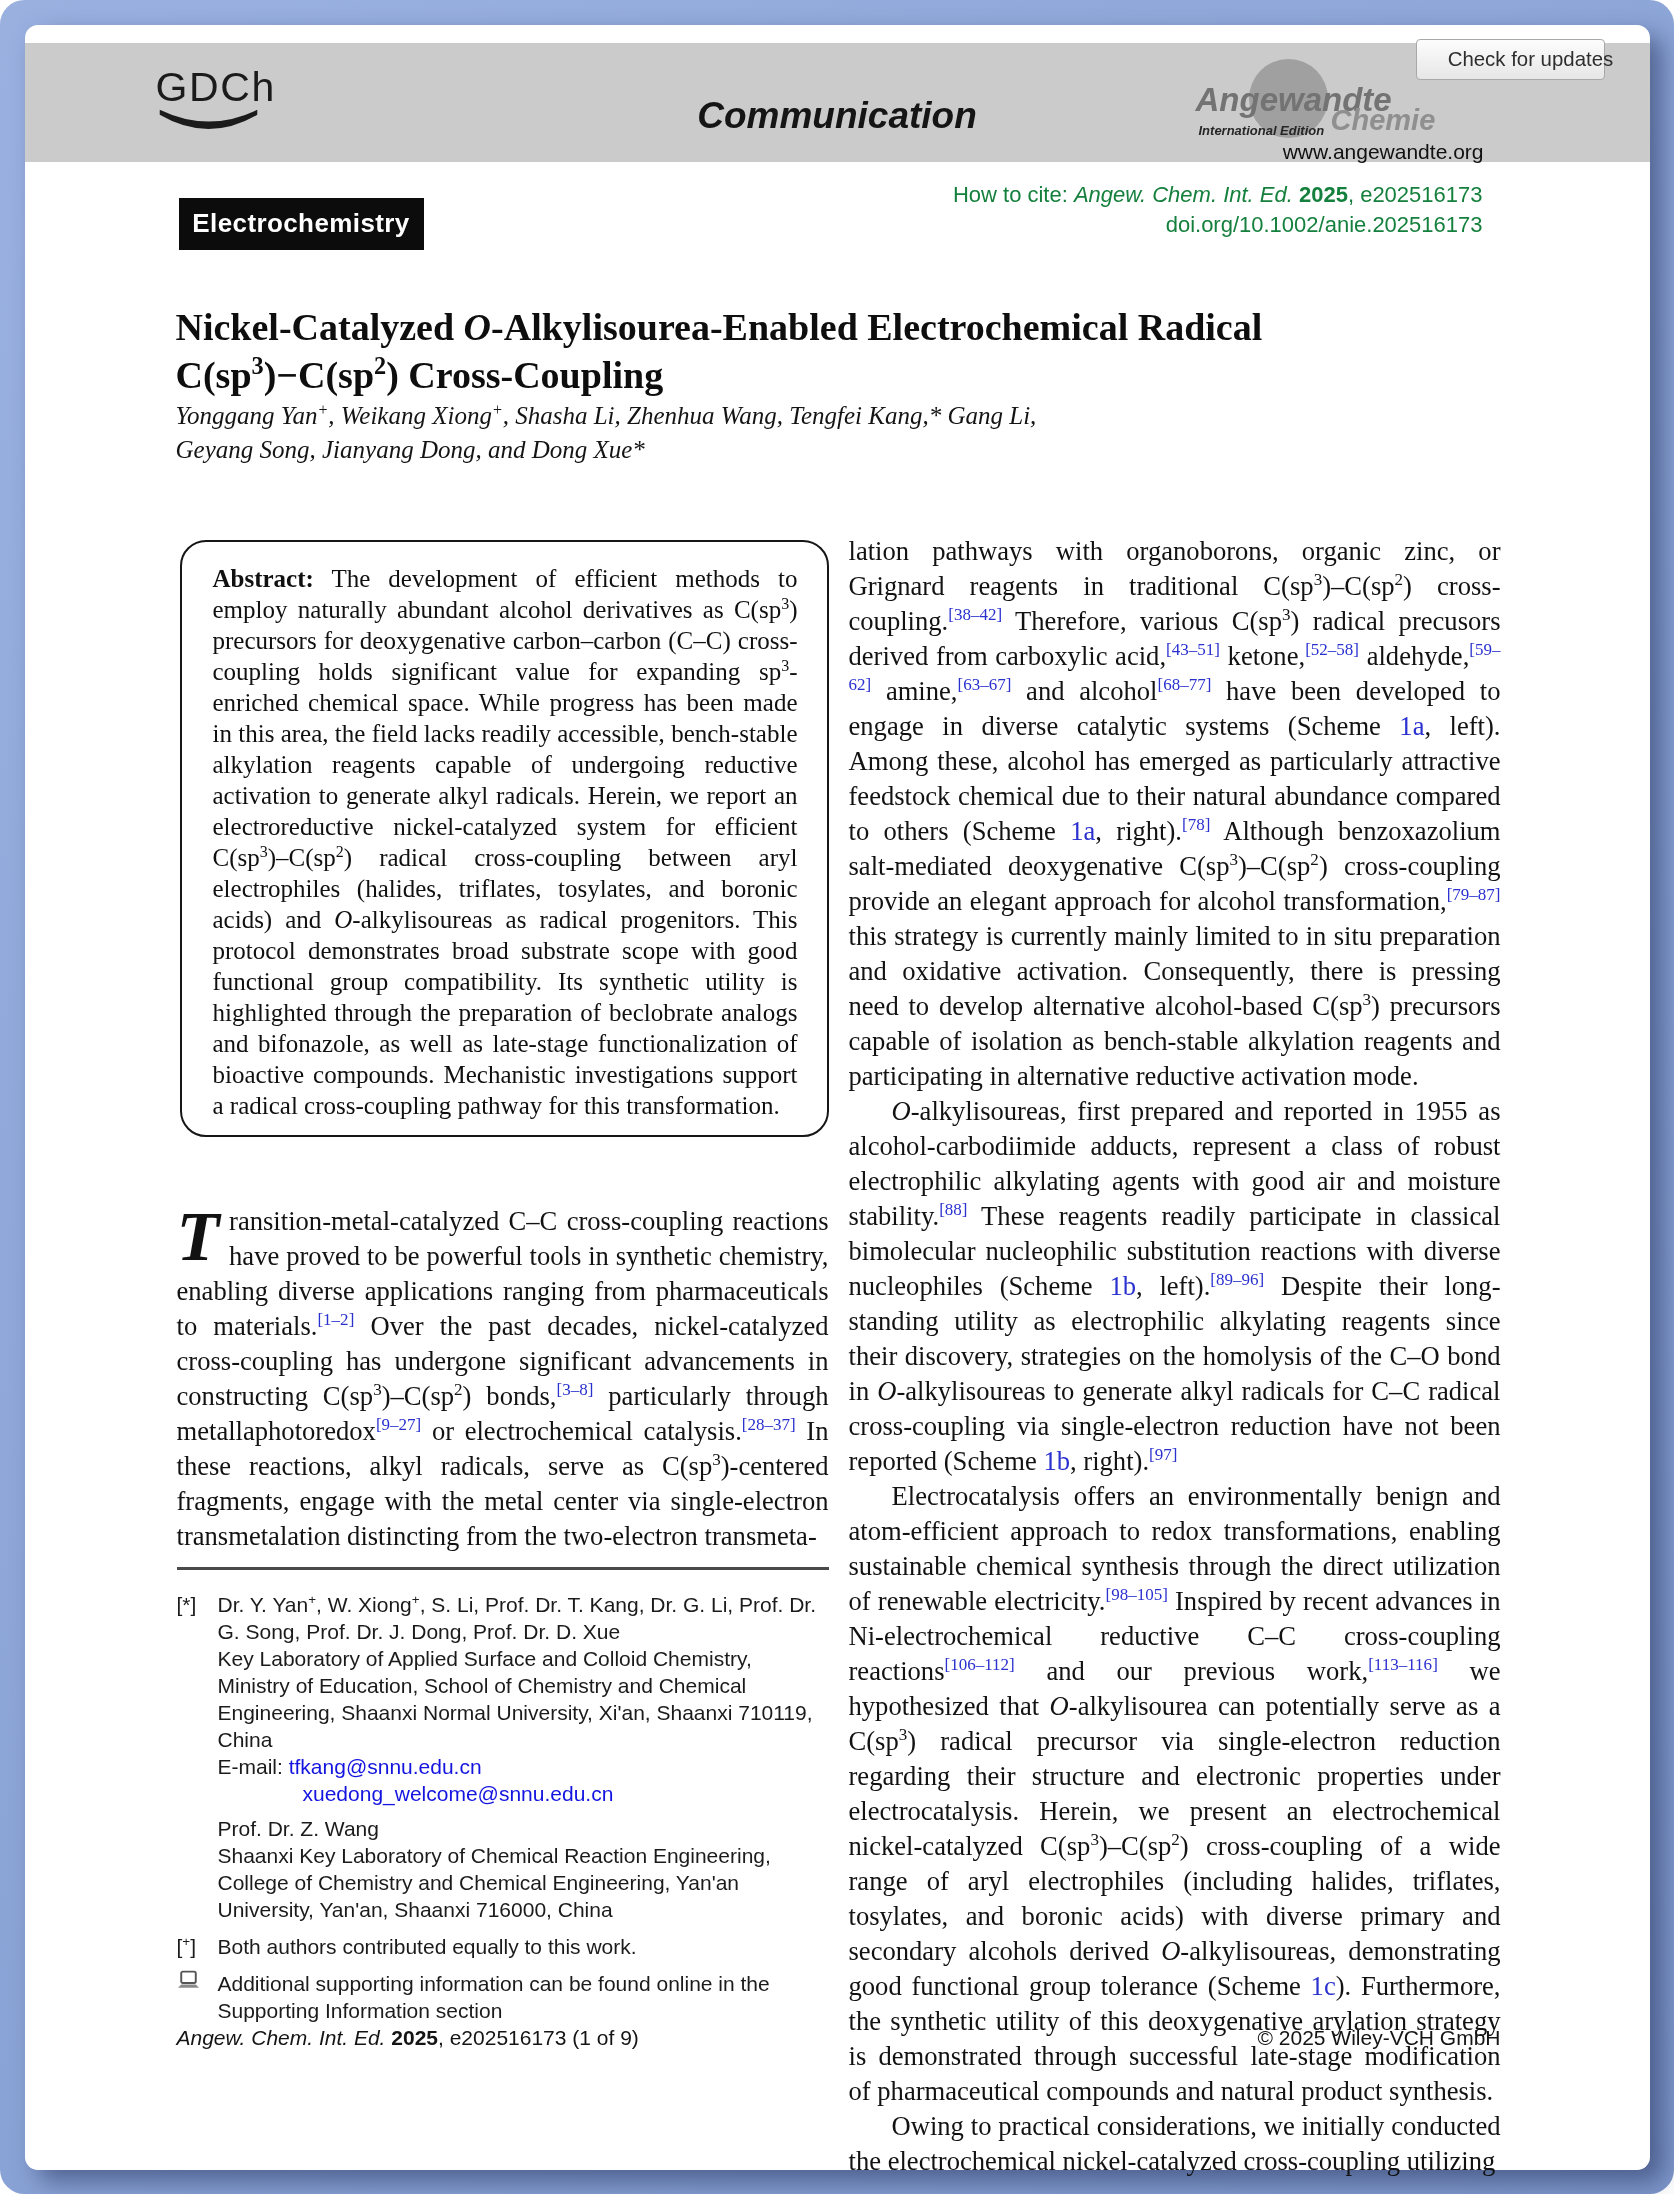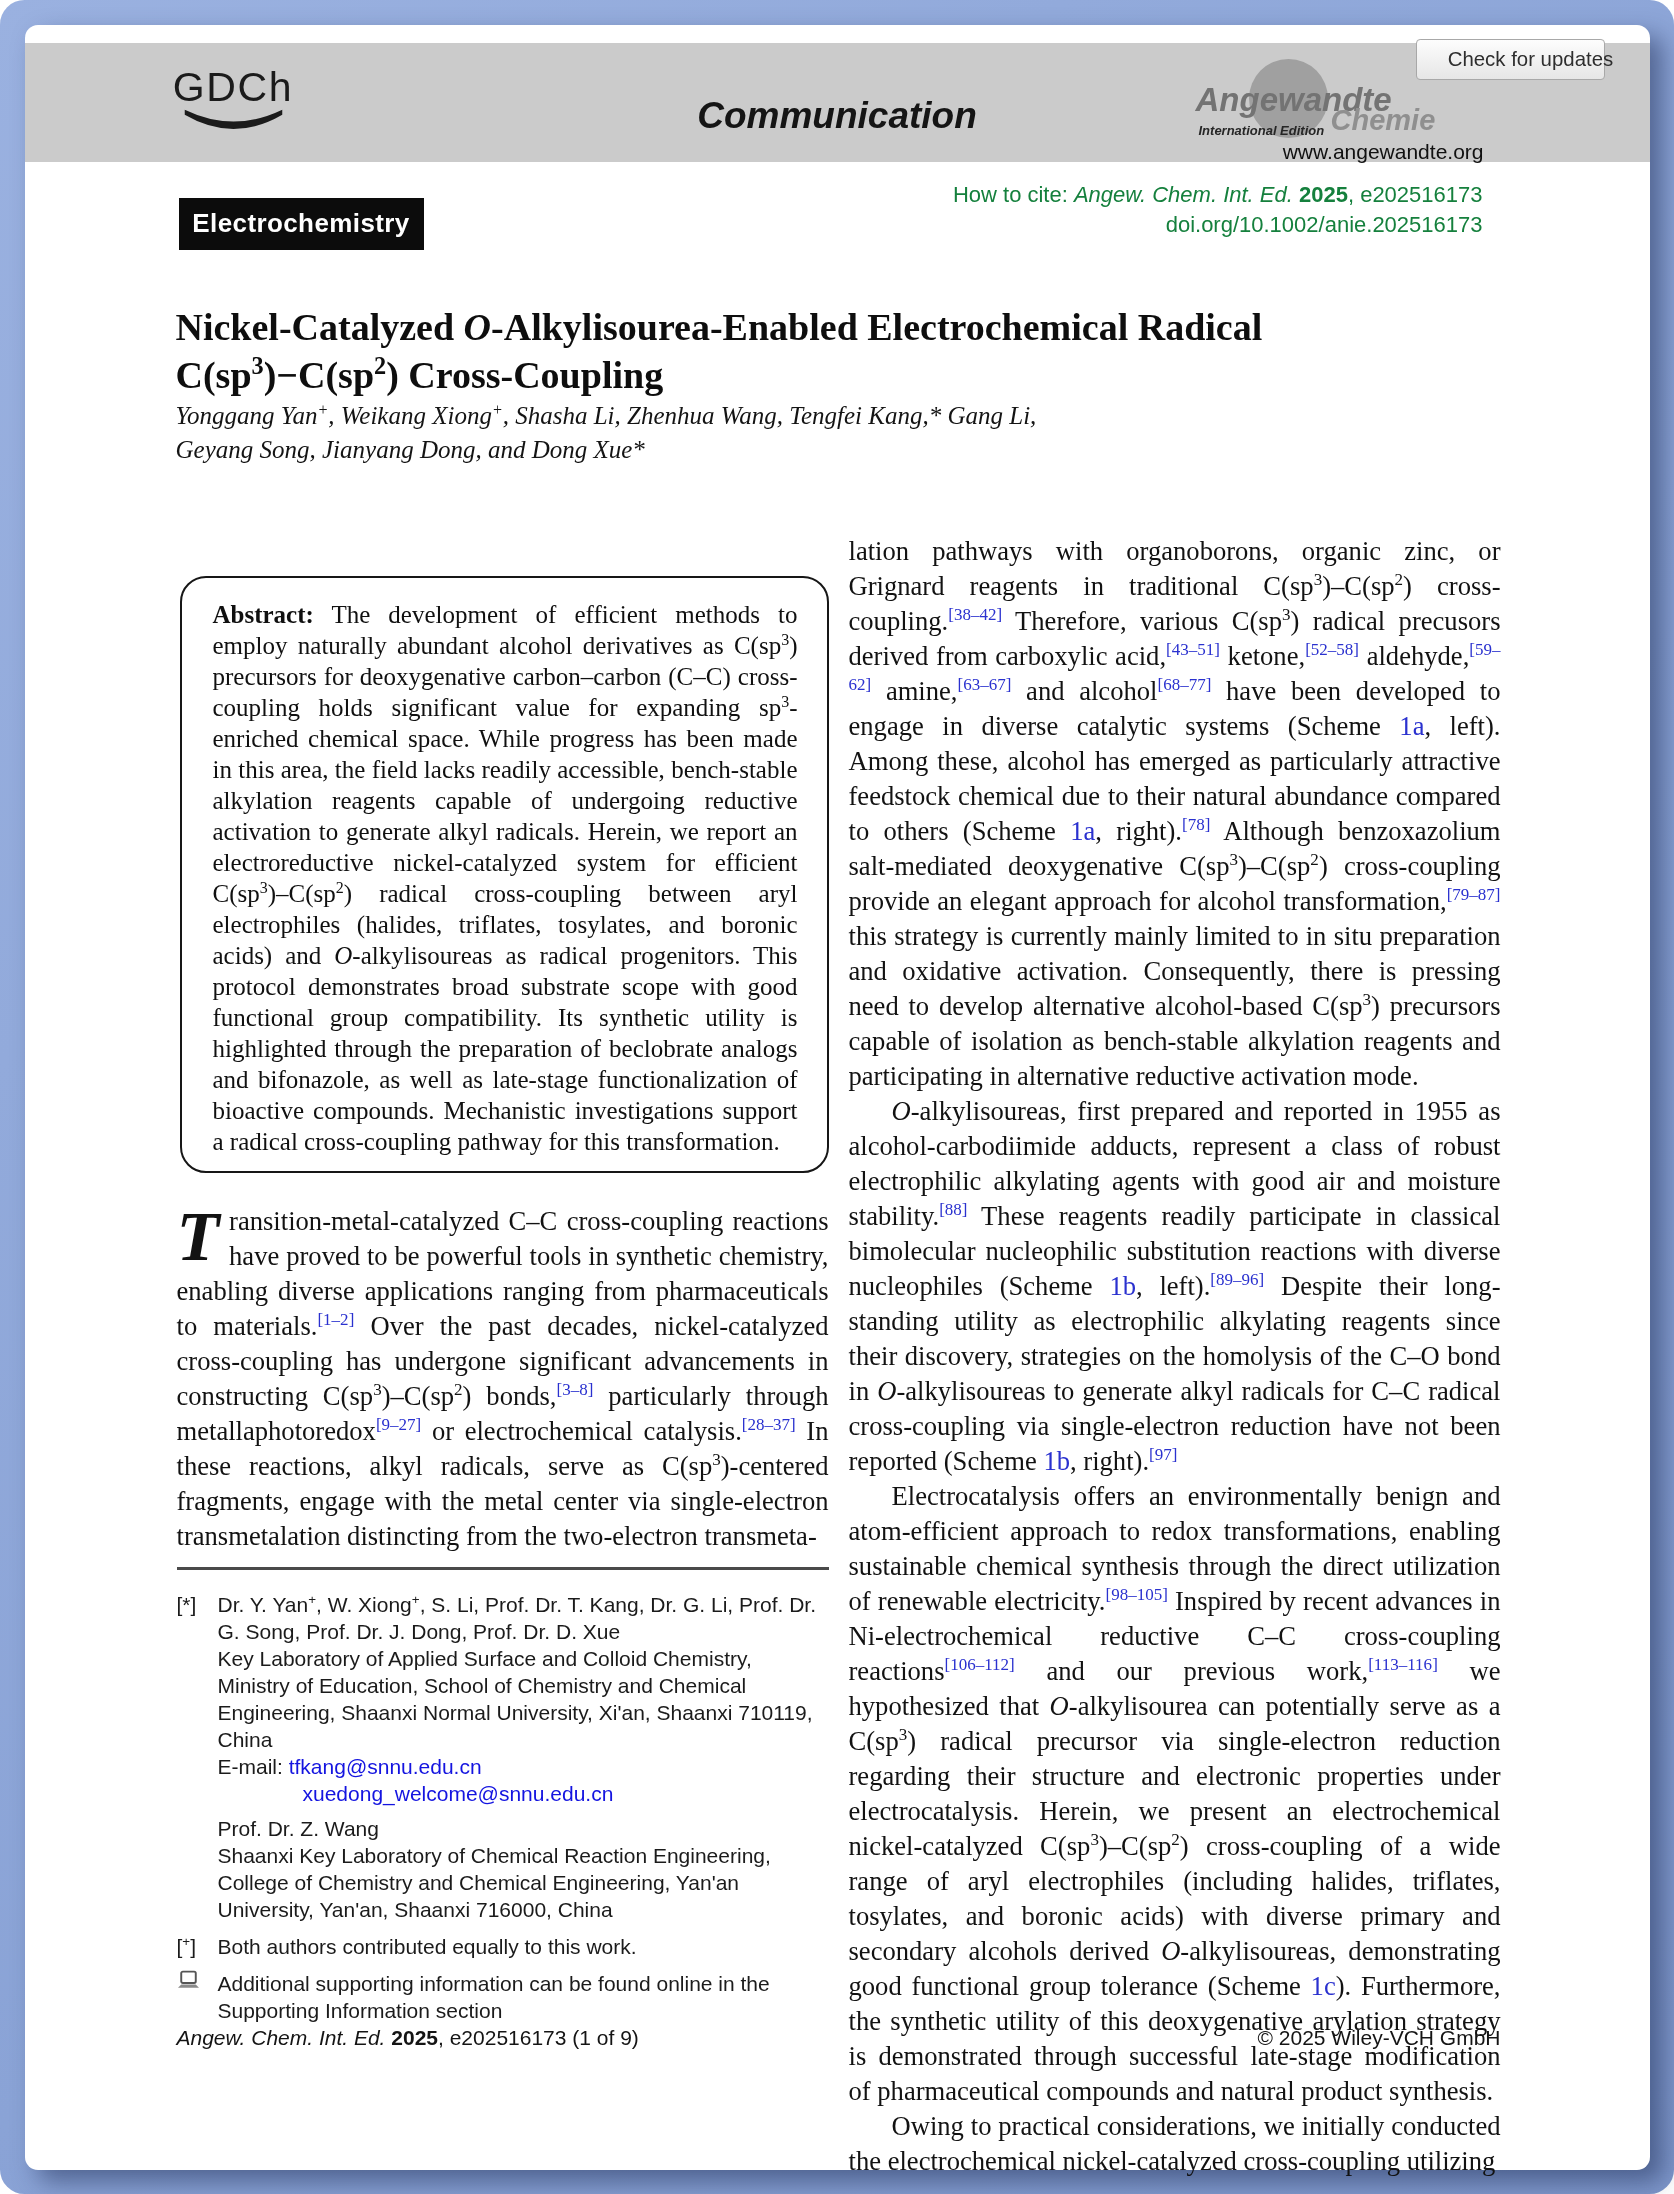--- a/index.html
+++ b/index.html
@@ -4,21 +4,21 @@
 <style>
   html,body{margin:0;padding:0;background:#ffffff;}
   .canvas{position:relative;width:1674px;height:2194px;overflow:hidden;background:#fff;
           font-family:"Liberation Serif","DejaVu Serif",serif;}
   .frame{position:absolute;inset:0;background:linear-gradient(135deg,#9ab1e0 0%,#8aa3d6 55%,#7e97cb 100%);border-radius:24.5px;}
   .page{position:absolute;left:24.5px;top:24.5px;width:1625px;height:2145px;background:#ffffff;border-radius:13px;
         box-shadow:13px 11.4px 24.5px rgba(25,40,80,.5);}
 
   
   .band{position:absolute;left:0;top:18px;width:100%;height:119px;background:#cbcbcb;}
-  .gdch{position:absolute;left:131px;top:41px;width:155px;text-align:center;color:#1b1b1b;}
+  .gdch{position:absolute;left:131px;top:41px;width:155px;color:#1b1b1b;}
   .gdch-text{font-family:"Liberation Sans","DejaVu Sans",sans-serif;font-size:41px;letter-spacing:1.6px;line-height:43px;}
   .commun{position:absolute;left:0;top:70px;width:100%;text-align:center;
           font-family:"Liberation Sans","DejaVu Sans",sans-serif;font-style:italic;font-weight:700;font-size:37px;color:#151515;}
   .ang{position:absolute;left:1112px;top:33px;width:347px;height:123px;}
   .ang-circle{position:absolute;left:112px;top:1.6px;width:79px;height:79px;border-radius:50%;background:#a0a0a0;}
   .ang-name{position:absolute;left:59px;top:23px;font-family:"Liberation Sans","DejaVu Sans",sans-serif;
             font-style:italic;font-weight:700;font-size:33px;color:#737373;}
   .ang-ed{position:absolute;left:62px;top:65px;font-family:"Liberation Sans","DejaVu Sans",sans-serif;
           font-style:italic;font-weight:700;font-size:13px;color:#262626;}
   .ang-chemie{position:absolute;left:194px;top:46px;font-family:"Liberation Sans","DejaVu Sans",sans-serif;
@@ -34,21 +34,21 @@
            font-family:"Liberation Sans","DejaVu Sans",sans-serif;font-size:22px;line-height:30px;color:#15803d;}
   .badge{position:absolute;left:154px;top:173px;width:245px;height:52px;background:#0c0c0c;color:#fff;
          font-family:"Liberation Sans","DejaVu Sans",sans-serif;font-weight:700;font-size:26px;
          display:flex;align-items:center;justify-content:center;letter-spacing:0.4px;}
 
   .title{position:absolute;left:151px;top:250px;width:1357px;font-weight:700;font-size:38px;line-height:48px;color:#0e0e0e;margin-top:28px;}
   .authors{position:absolute;left:151px;top:374px;width:1357px;font-style:italic;font-size:25px;line-height:34px;color:#141414;}
 
   
   .absbox{position:absolute;left:155px;top:515px;width:649px;height:597px;box-sizing:border-box;
-          border:2.5px solid #161616;border-radius:26px;padding:21px 29px 16.4px 31px;overflow:hidden;margin-top:36px;}
+          border:2.5px solid #161616;border-radius:26px;padding:21px 29px 16.4px 31px;overflow:hidden;}
   .abstext{font-size:25px;line-height:31px;text-align:justify;color:#101010;}
 
   
   .leftcol{position:absolute;left:152px;top:1179px;width:652px;}
   .rightcol{position:absolute;left:824px;top:509px;width:652px;}
   .body-par{font-size:26.6px;line-height:35px;text-align:justify;color:#121212;margin:0;}
   .body-par.ind{text-indent:43px;}
   .dropcap{float:left;font-style:italic;font-weight:700;font-size:70px;line-height:57px;margin:4.9px 9.8px 0 0;}
 
   sup.cite{color:#2a31cf;font-size:64%;line-height:0;vertical-align:super;}

